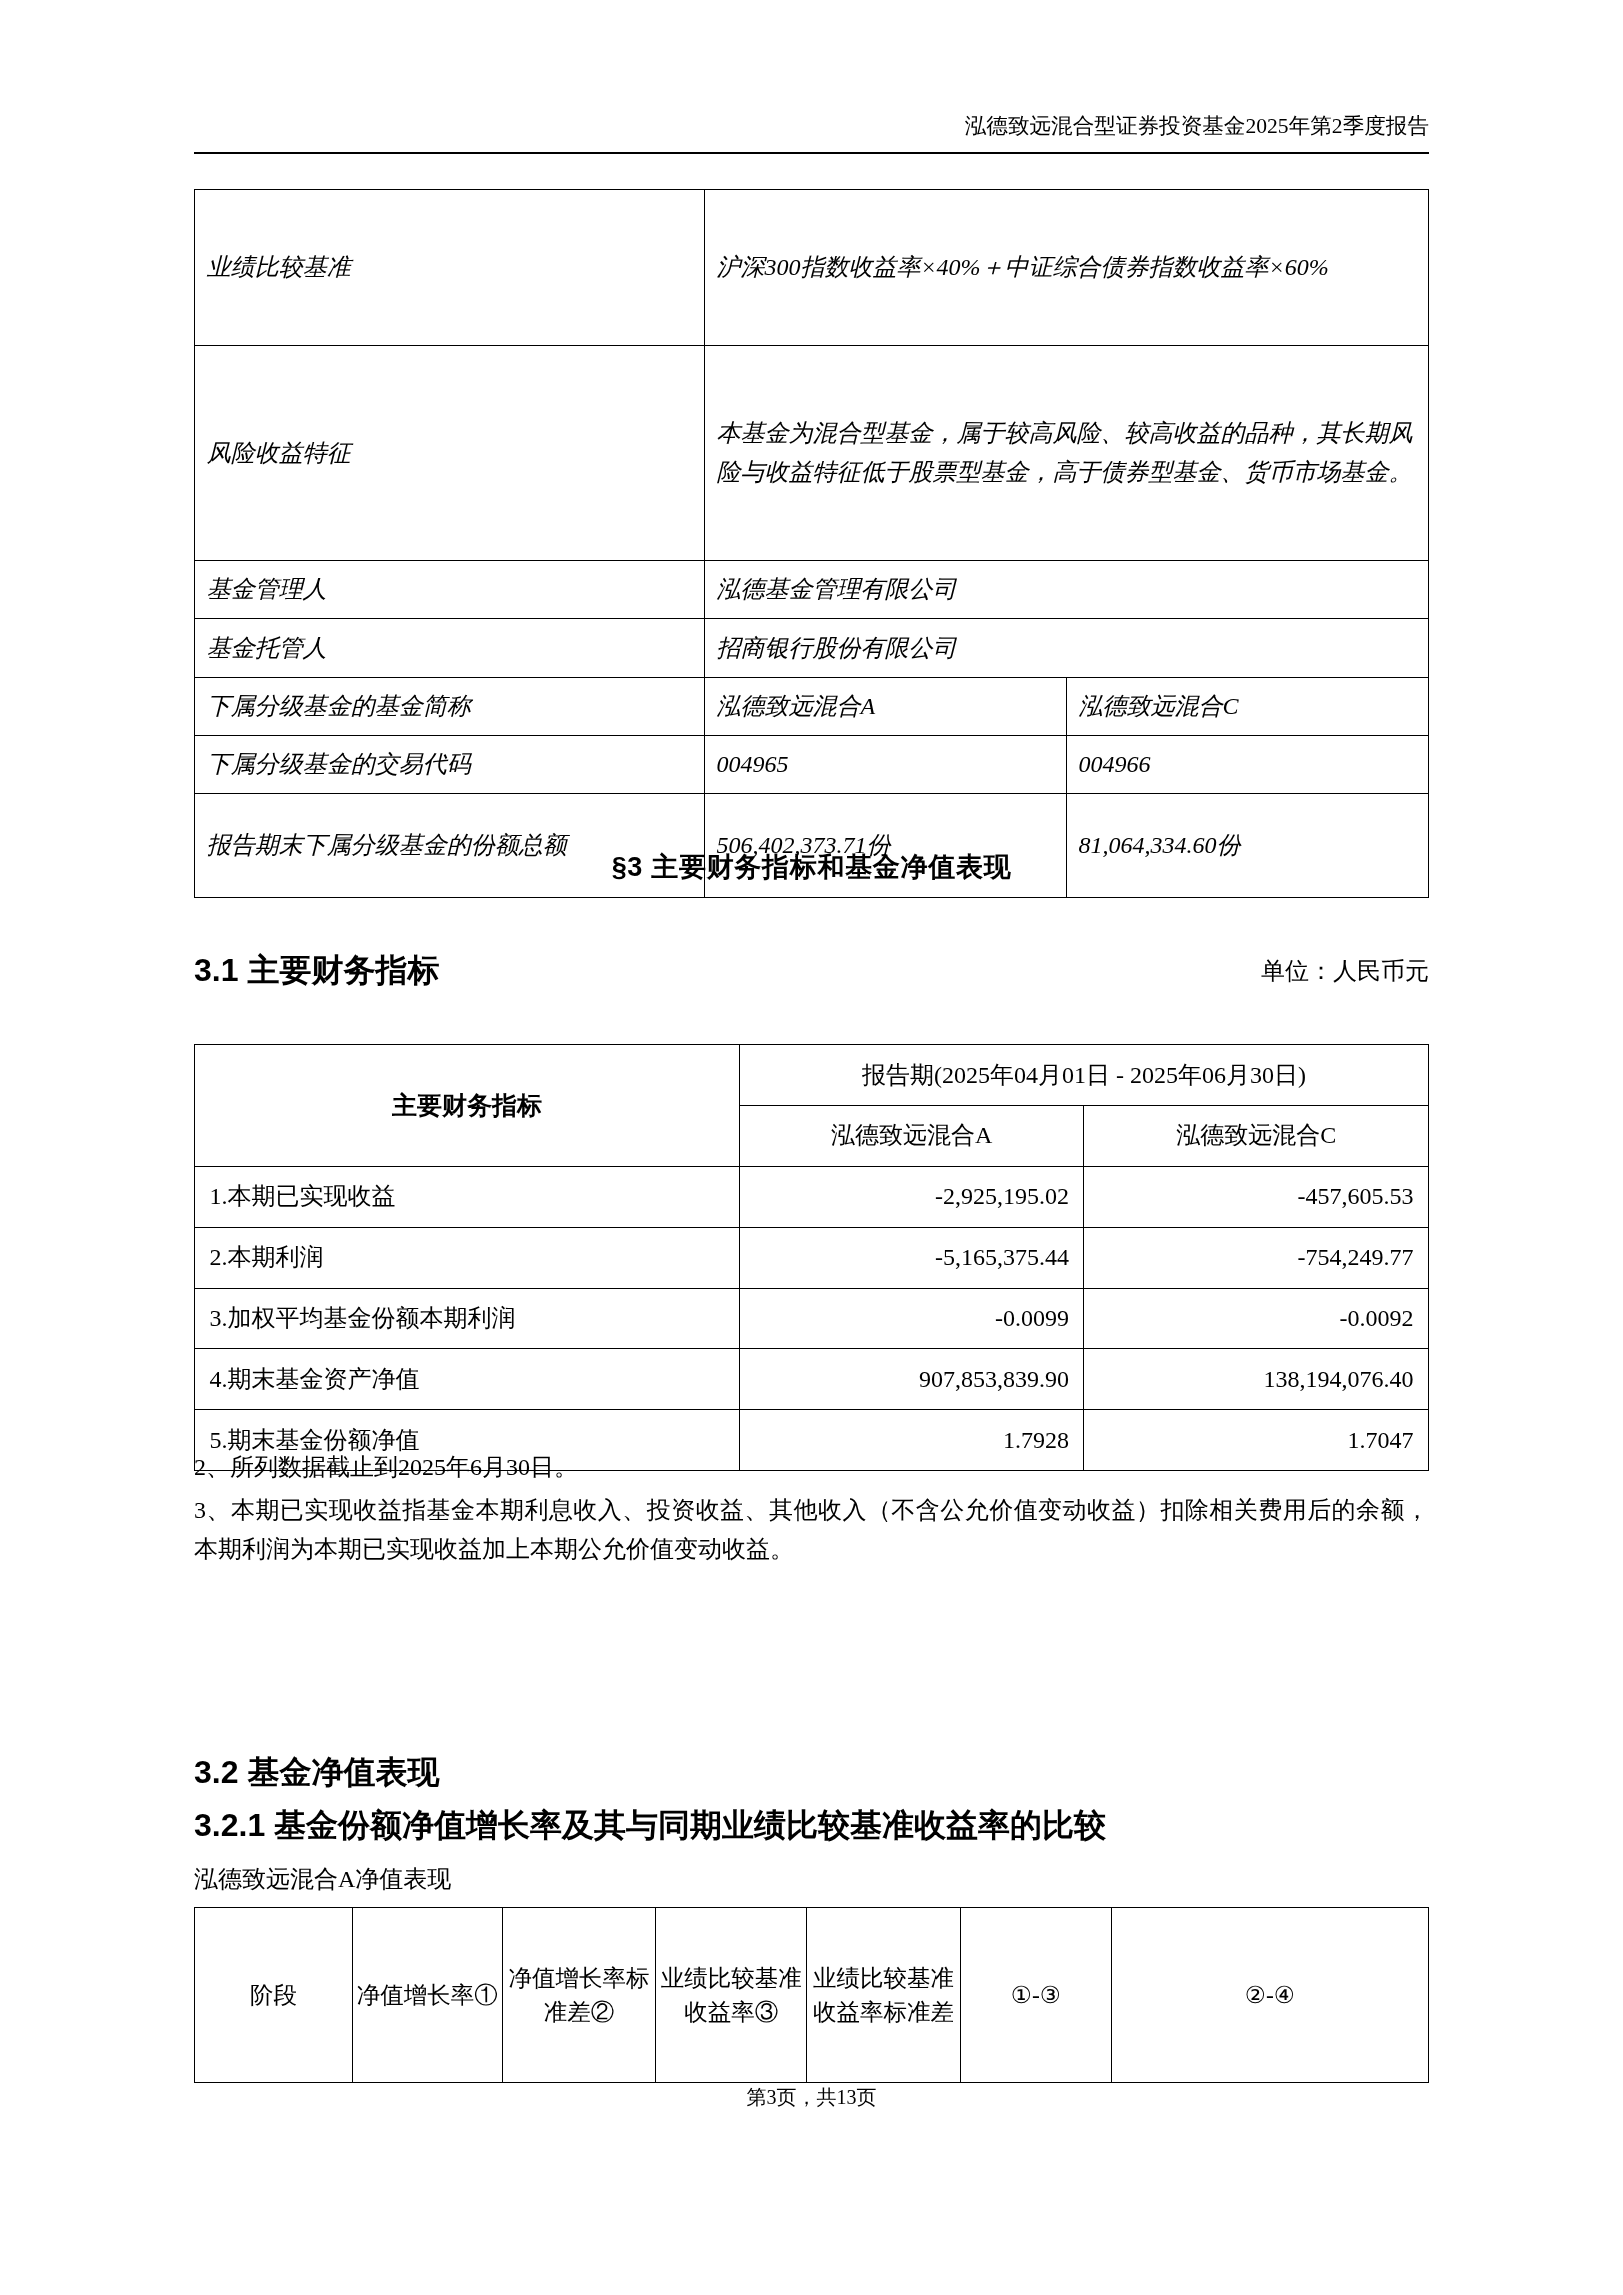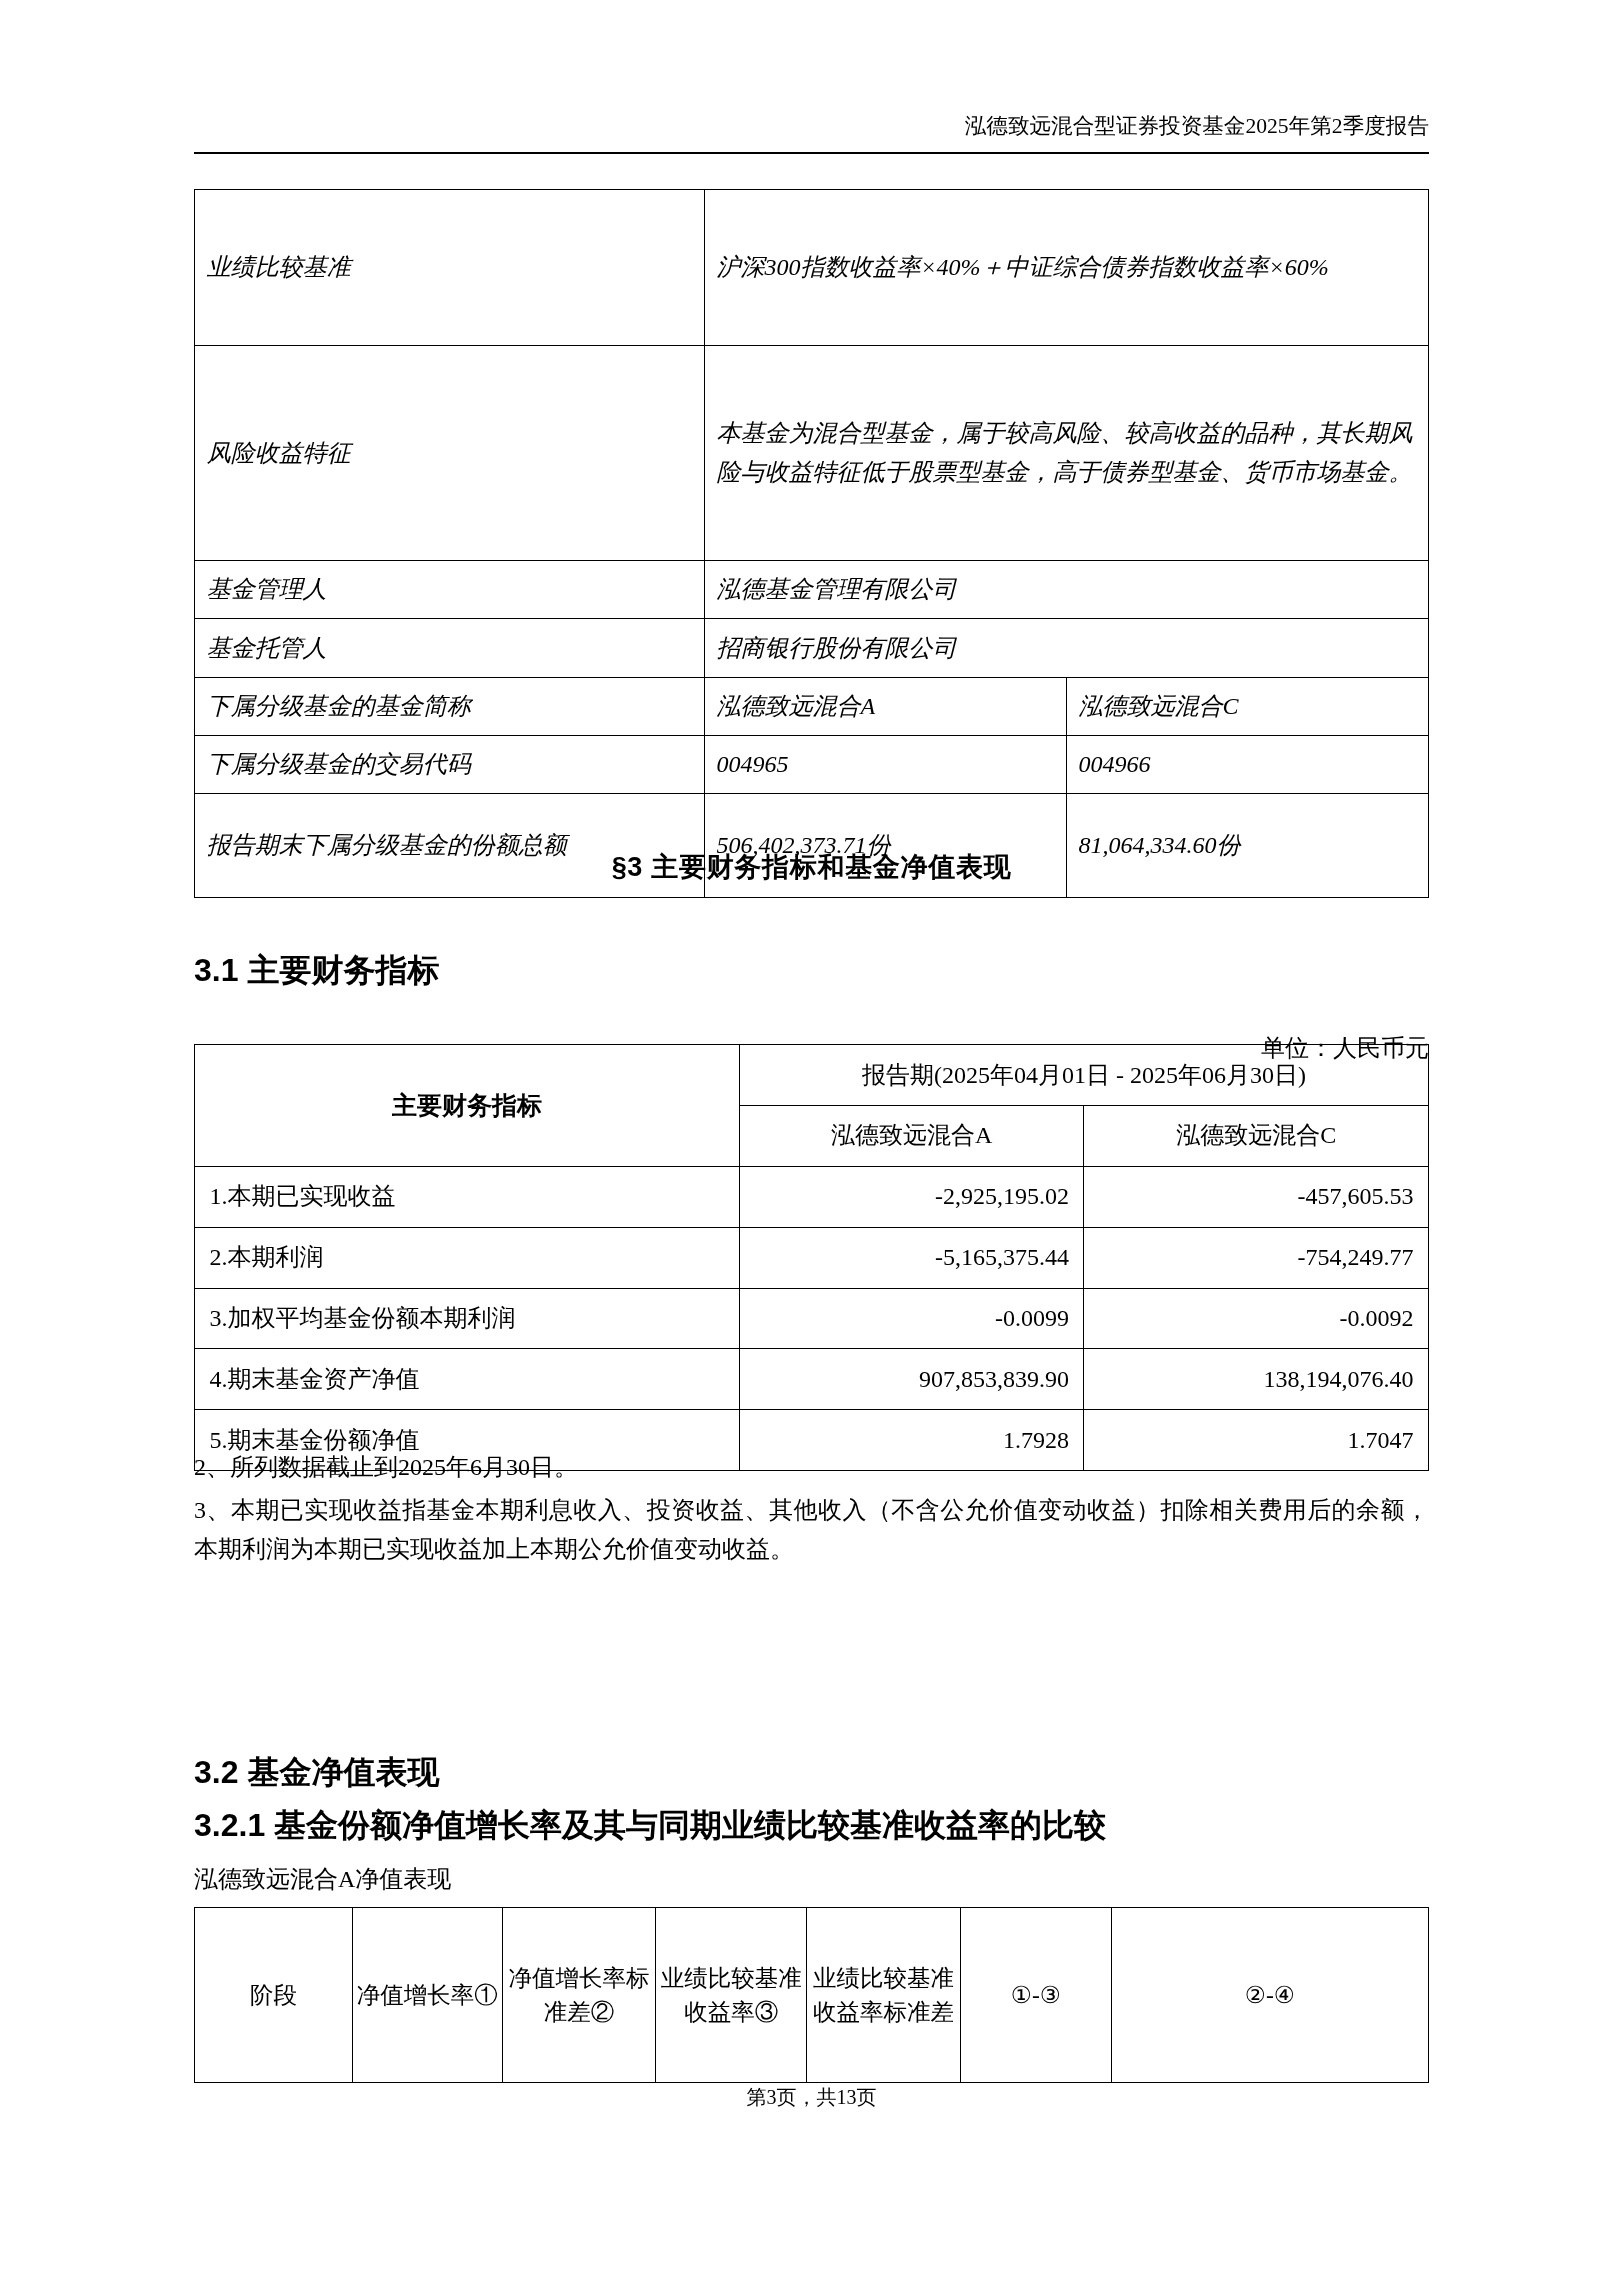--- a/index.html
+++ b/index.html
@@ -50,21 +50,21 @@
   }
   .sub-title {
     position:absolute; left:194px; font-size:32px; font-weight:bold;
     font-family:"Liberation Sans","DejaVu Sans",sans-serif;
   }
   #sub-3-1 { top:949px; }
   #sub-3-2 { top:1751px; }
   #sub-3-2-1 { top:1804px; }
 
   .unit-line {
-    position:absolute; left:194px; top:1032px; width:1235px;
+    position:absolute; left:194px; top:955px; width:1235px;
     text-align:right; font-size:24px;
   }
 
   
   #fin-table { position:absolute; left:194px; top:1044px; width:1235px; }
   #fin-table td { padding:10.5px 14.4px; }
   #fin-table td.hdr-main { width:515px; text-align:center; font-weight:bold;
       font-family:"Liberation Sans","DejaVu Sans",sans-serif; font-size:25px; }
   #fin-table td.hdr-period { text-align:center; }
   #fin-table td.hdr-sub { text-align:center; width:360px; }

